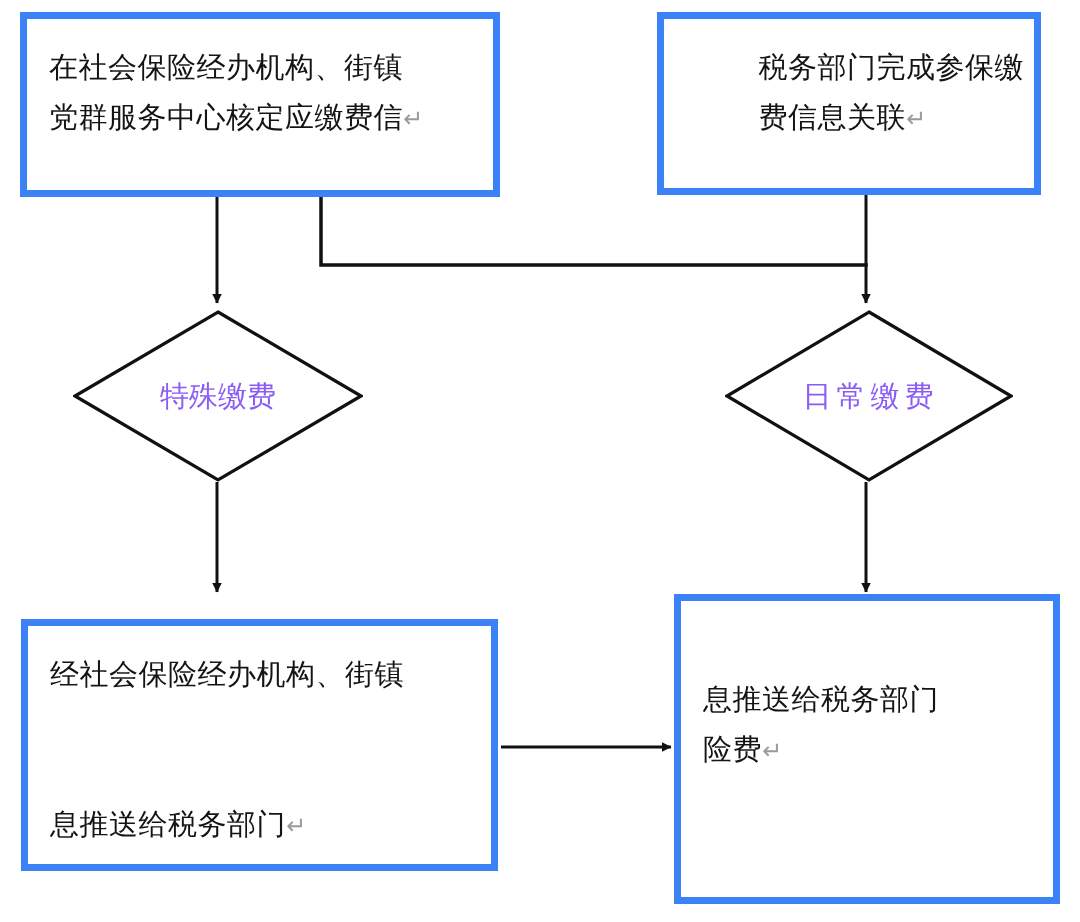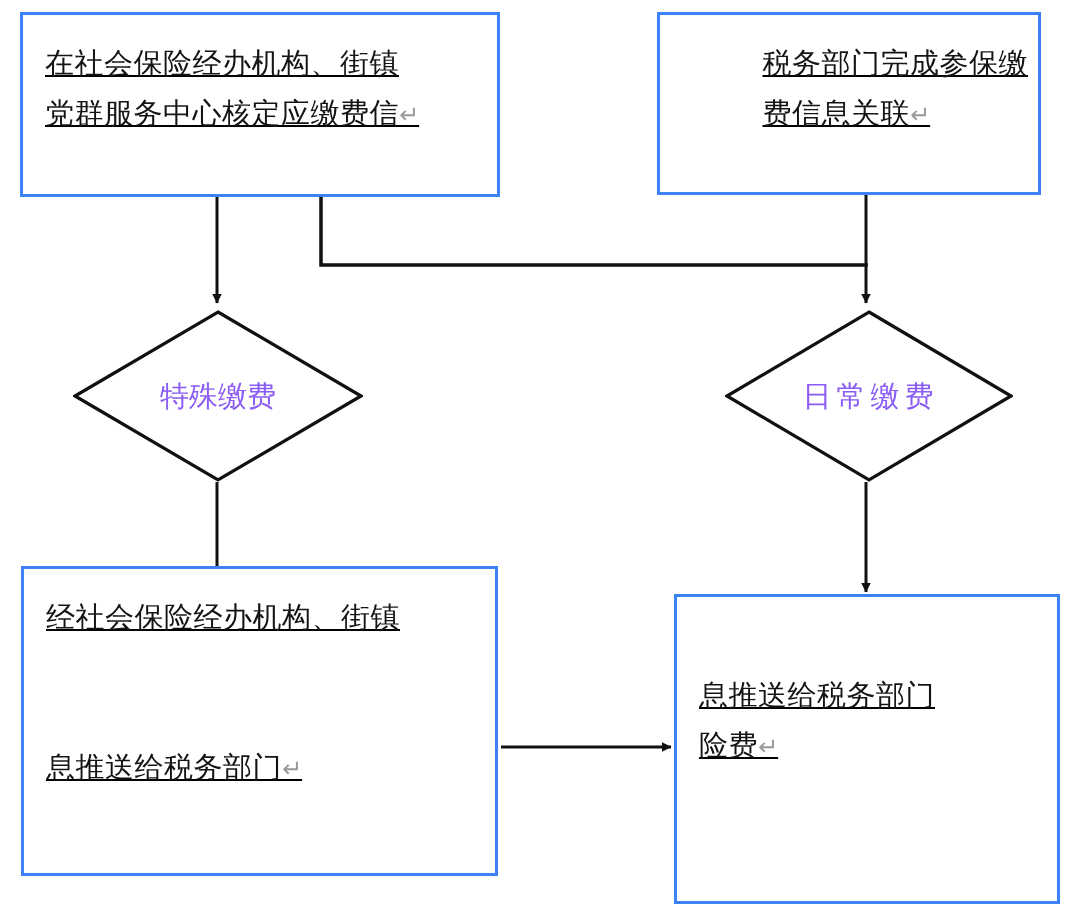--- a/index.html
+++ b/index.html
@@ -24,26 +24,25 @@
     top: 0;
     width: 1080px;
     height: 922px;
     pointer-events: none;
   }
   .node {
     position: absolute;
     box-sizing: border-box;
   }
   .proc {
-    border: 3px solid #3b82f6;
+    border: 7px solid #3b82f6;
     background: #ffffff;
     display: flex;
     align-items: flex-start;
     justify-content: flex-start;
-    text-decoration: underline;
   }
   .proc .txt {
     font-size: 29px;
     line-height: 1.72;
     color: #141414;
     letter-spacing: 0.5px;
     padding: 24px 10px 0 22px;
     text-align: left;
     word-break: break-all;
     white-space: pre-wrap;
@@ -129,21 +128,21 @@
     <span class="dtxt">特殊缴费</span>
   </div>
 
   <div class="node decision" style="left:725px; top:310px; width:288px; height:172px;">
     <svg class="dshape" viewBox="0 0 288 172" preserveAspectRatio="none" xmlns="http://www.w3.org/2000/svg">
       <polygon points="144,2 286,86 144,170 2,86" fill="#ffffff" stroke="#111111" stroke-width="3.2"></polygon>
     </svg>
     <span class="dtxt sp-wide">日常缴费</span>
   </div>
 
-  <div class="node proc" style="left:21px; top:566px; width:477px; height:310px;">
+  <div class="node proc" style="left:21px; top:619px; width:477px; height:252px;">
     <div class="txt"><span>经社会保险经办机构、街镇</span><br><br><br><span>息推送给税务部门</span><span class="pilcrow">↵</span></div>
   </div>
 
   <div class="node proc" style="left:674px; top:594px; width:386px; height:310px;">
     <div class="txt"><br><span>息推送给税务部门</span><br><span>险费</span><span class="pilcrow">↵</span></div>
   </div>
 
 </div>
 
 </body></html>

